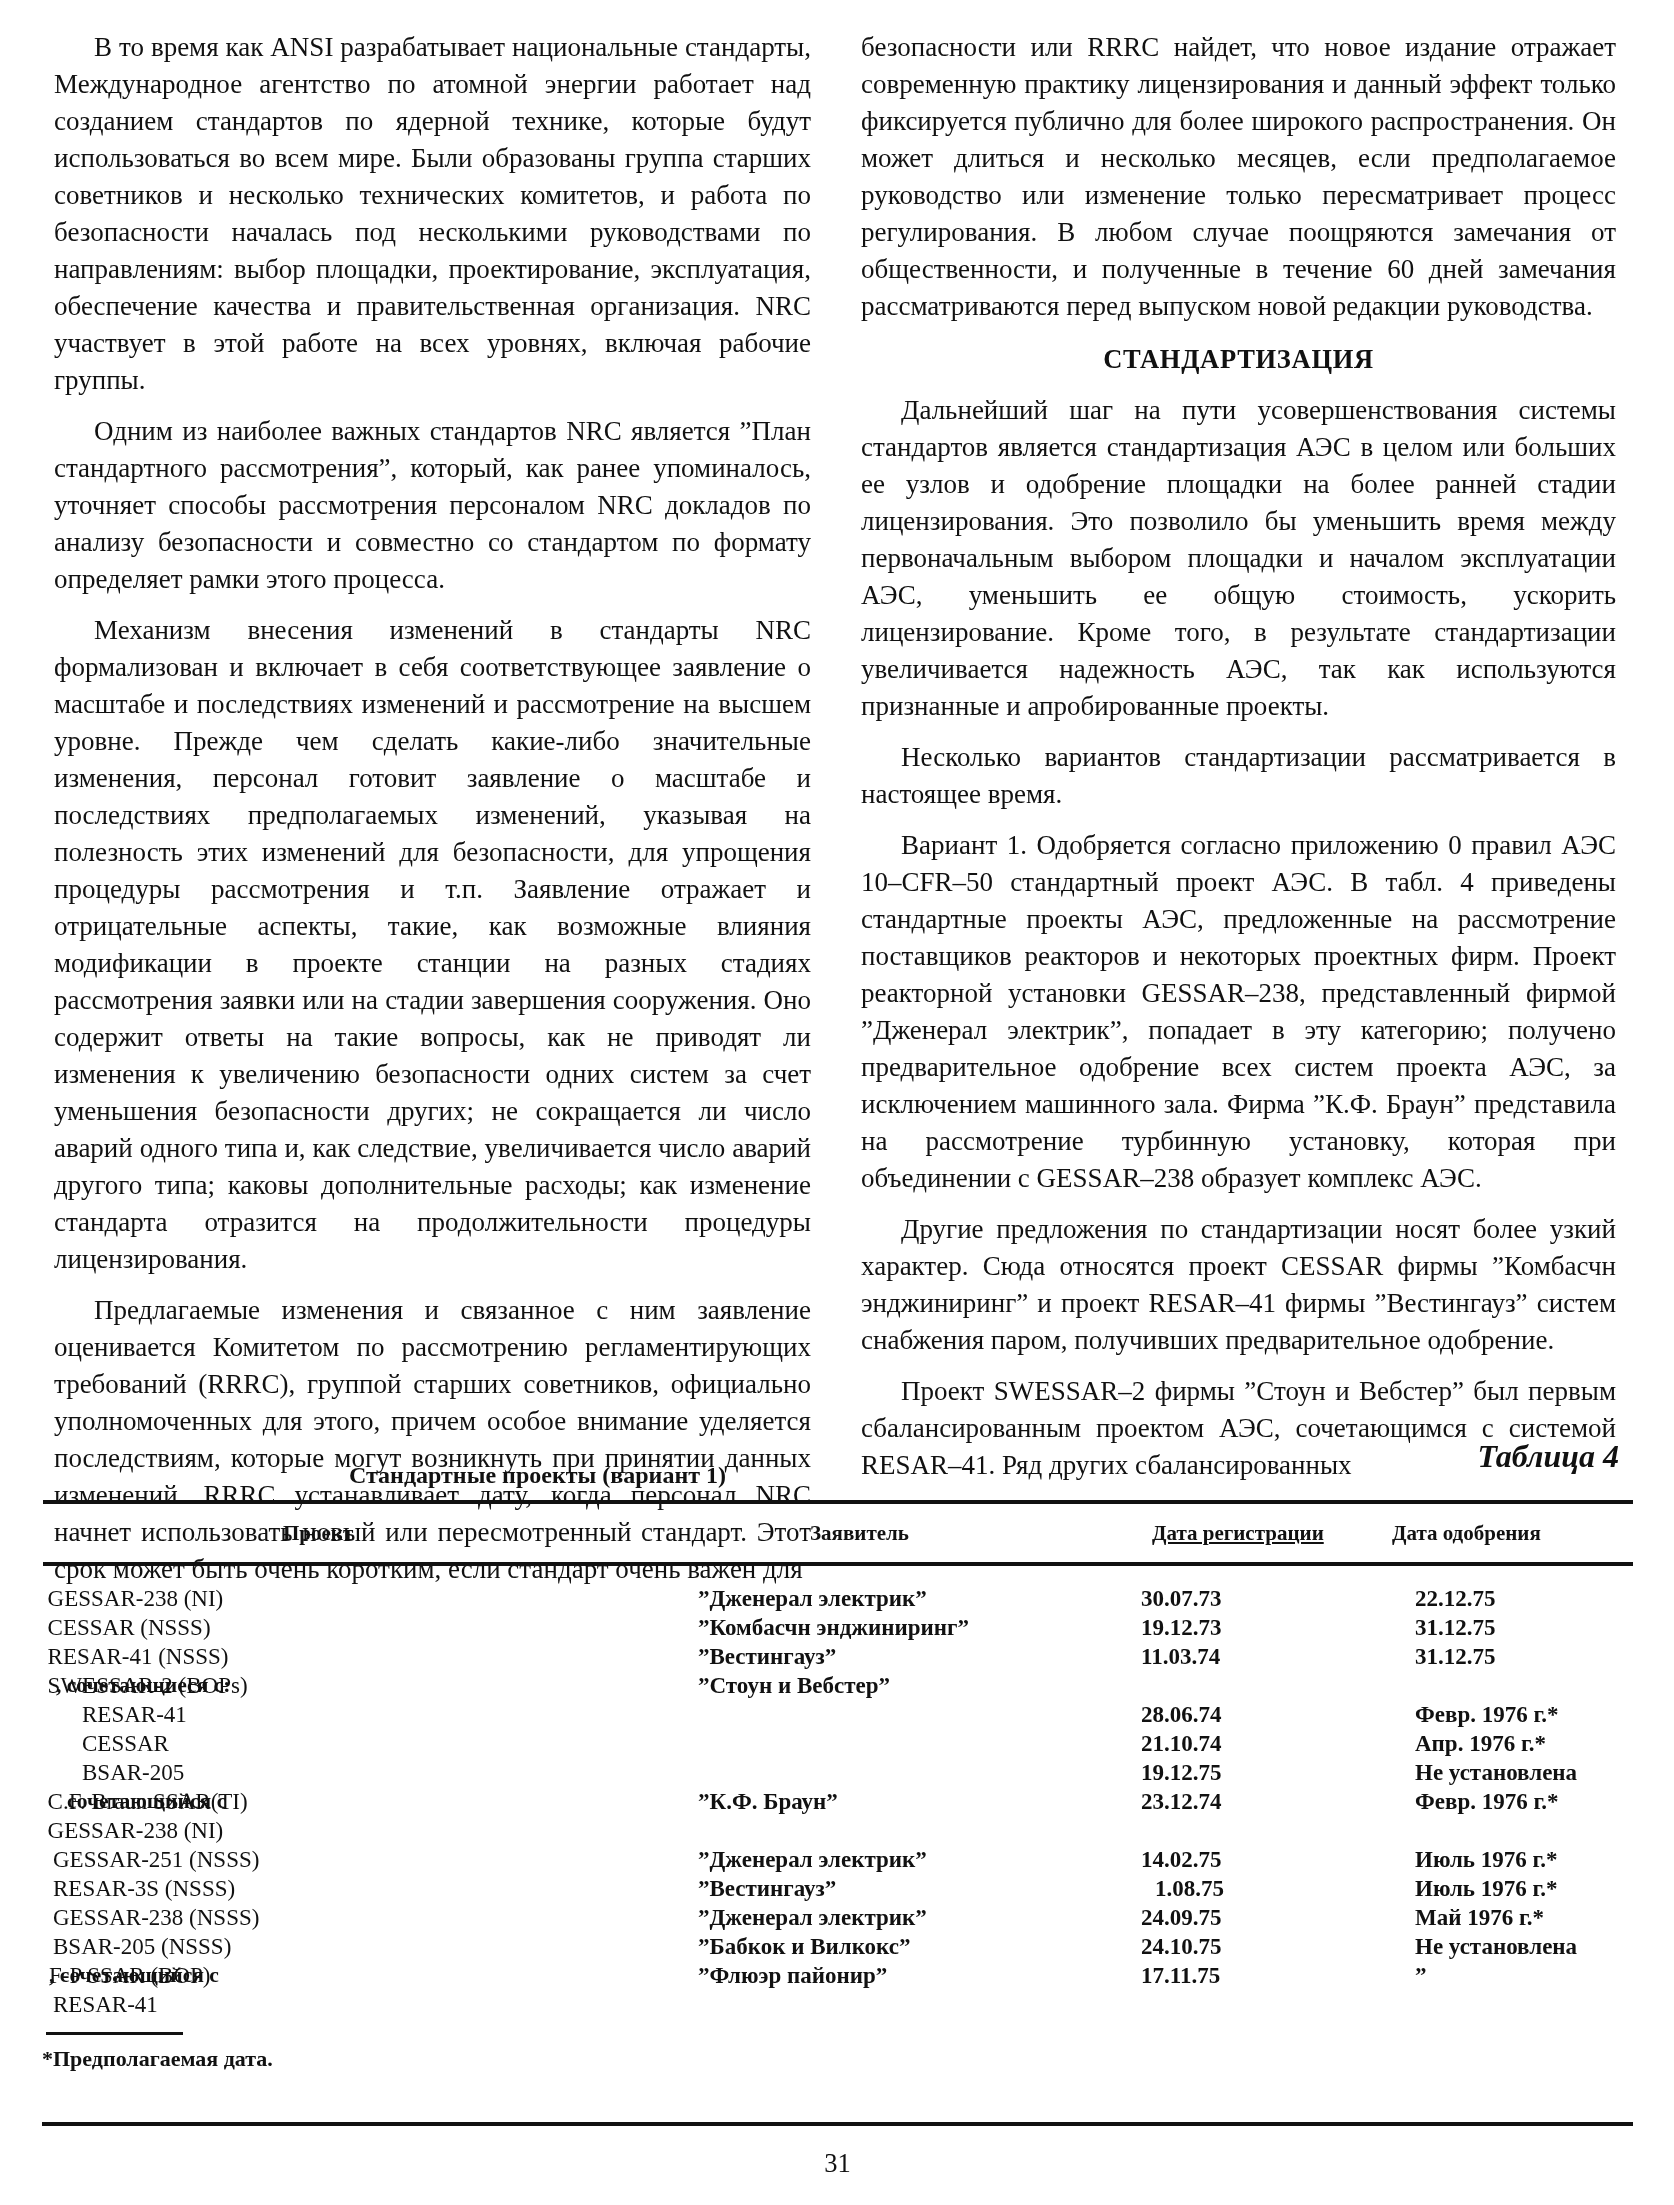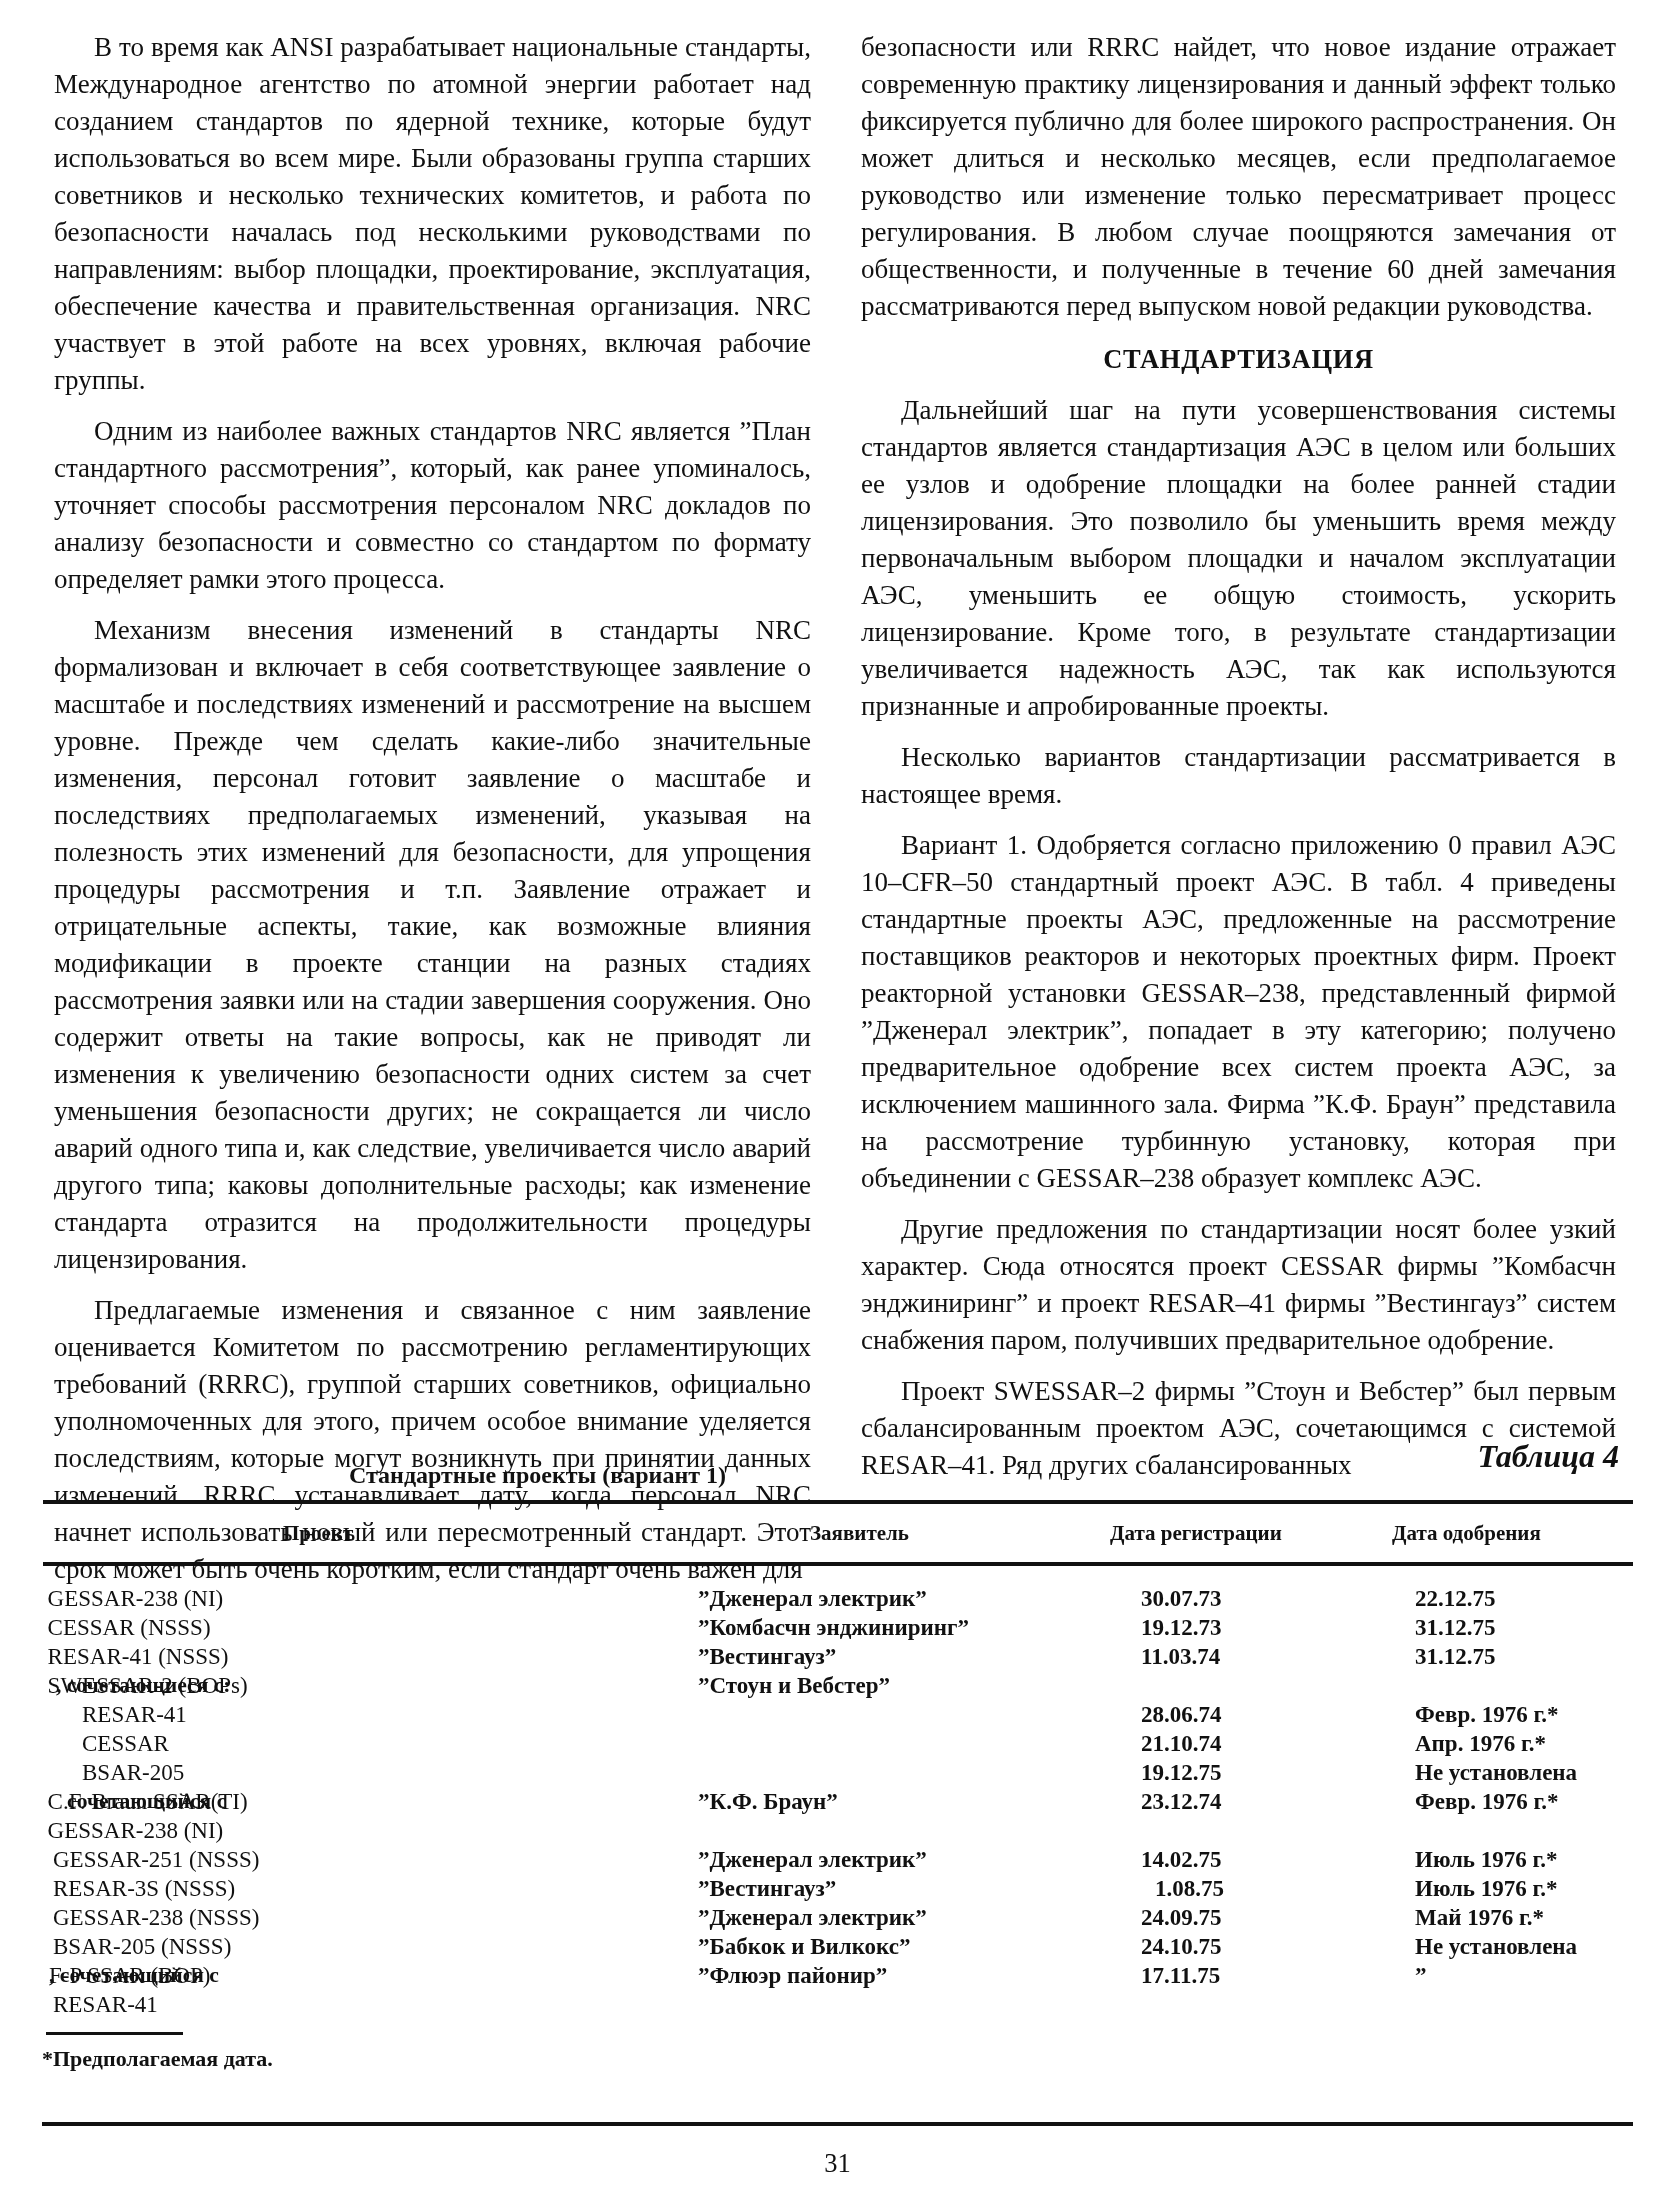--- a/index.html
+++ b/index.html
@@ -53,21 +53,21 @@
   <p>Проект SWESSAR–2 фирмы ”Стоун и Вебстер” был первым сбалансированным проектом АЭС, сочетающимся с системой RESAR–41. Ряд других сбалансированных</p>
 </div>
 
 <div class="tbl-label">Таблица 4</div>
 <div class="tbl-title">Стандартные проекты (вариант 1)</div>
 
 <div class="rule" style="left:43px; top:1500px; width:1590px; height:3.5px;"></div>
 <div class="thead">
   <span style="left:241px;">Проект</span>
   <span style="left:768px;">Заявитель</span>
-  <span style="left:1068px;">Дата регистрации</span>
+  <span style="left:1110px;text-decoration:underline;">Дата регистрации</span>
   <span style="left:1350px;">Дата одобрения</span>
 </div>
 <div class="rule" style="left:43px; top:1562px; width:1590px; height:3.5px;"></div>
 
 <div class="tbody">
   <div class="tr">
       <span class="c1">
         <span>GESSAR-238 (NI)</span>
       </span>
       <span class="c2">”Дженерал электрик”</span>

